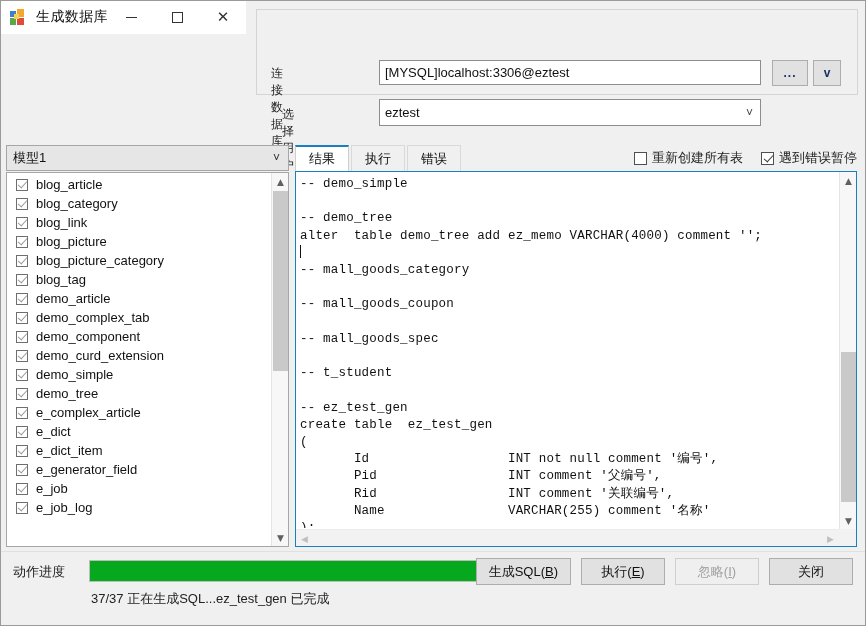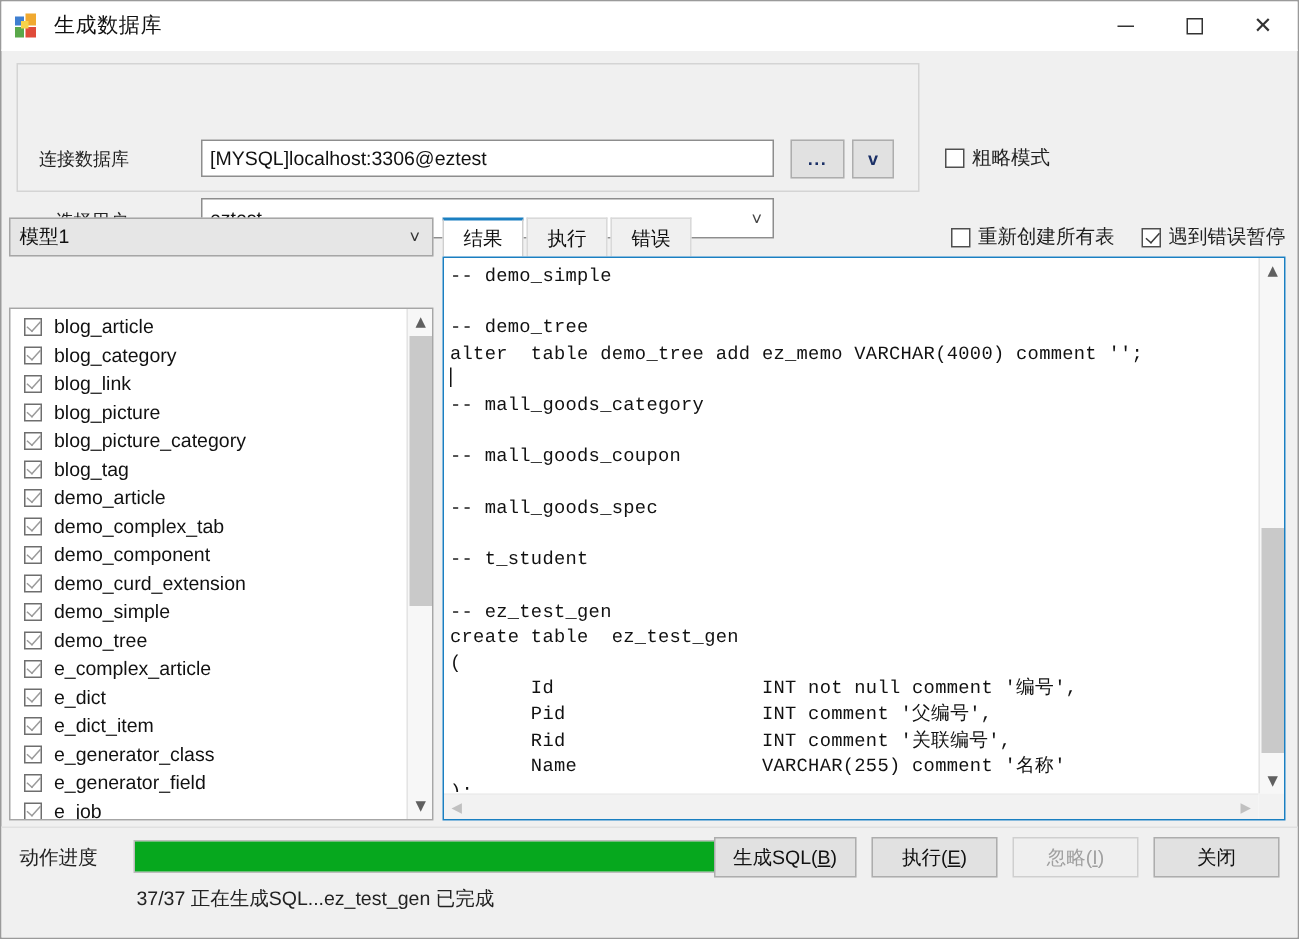--- a/index.html
+++ b/index.html
@@ -11,21 +11,21 @@
     font-size: 13px;
     color: #1a1a1a;
     overflow: hidden;
     -webkit-font-smoothing: antialiased;
   }
 
   .window {
     width: 866px; height: 626px;
     background: #f0f0f0;
     border: 1px solid #9a9a9a;
-    display: flex; flex-direction: column;
+    display: flex; 
     position: relative;
   }
 
   
   .titlebar {
     height: 33px; min-height: 33px;
     background: #ffffff;
     display: flex; align-items: center;
     border-bottom: 1px solid #ffffff;
   }
@@ -147,21 +147,20 @@
   .model-combo .caret-dn {
     position: absolute; right: 8px; top: 50%; transform: translateY(-50%);
     font-size: 12px; color: #333;
   }
   .table-list {
     position: absolute;
     top: 27px; left: 0; right: 0; bottom: 0;
     background: #fff;
     border: 1px solid #a6a6a6;
     overflow: hidden;
-    margin-top: 33px;
   }
   .list-inner {
     position: absolute;
     left: 0; top: 0; right: 18px; bottom: 0;
     overflow: hidden;
     padding-top: 2px;
   }
   .list-item {
     height: 19px;
     display: flex; align-items: center;
@@ -435,24 +434,20 @@
               <span class="box checked"></span>
               <span>e_complex_article</span>
             </div>
             <div class="list-item">
               <span class="box checked"></span>
               <span>e_dict</span>
             </div>
             <div class="list-item">
               <span class="box checked"></span>
               <span>e_dict_item</span>
-            </div>
-            <div class="list-item">
-              <span class="box checked"></span>
-              <span>e_generator_class</span>
             </div>
             <div class="list-item">
               <span class="box checked"></span>
               <span>e_generator_field</span>
             </div>
             <div class="list-item">
               <span class="box checked"></span>
               <span>e_job</span>
             </div>
             <div class="list-item">

